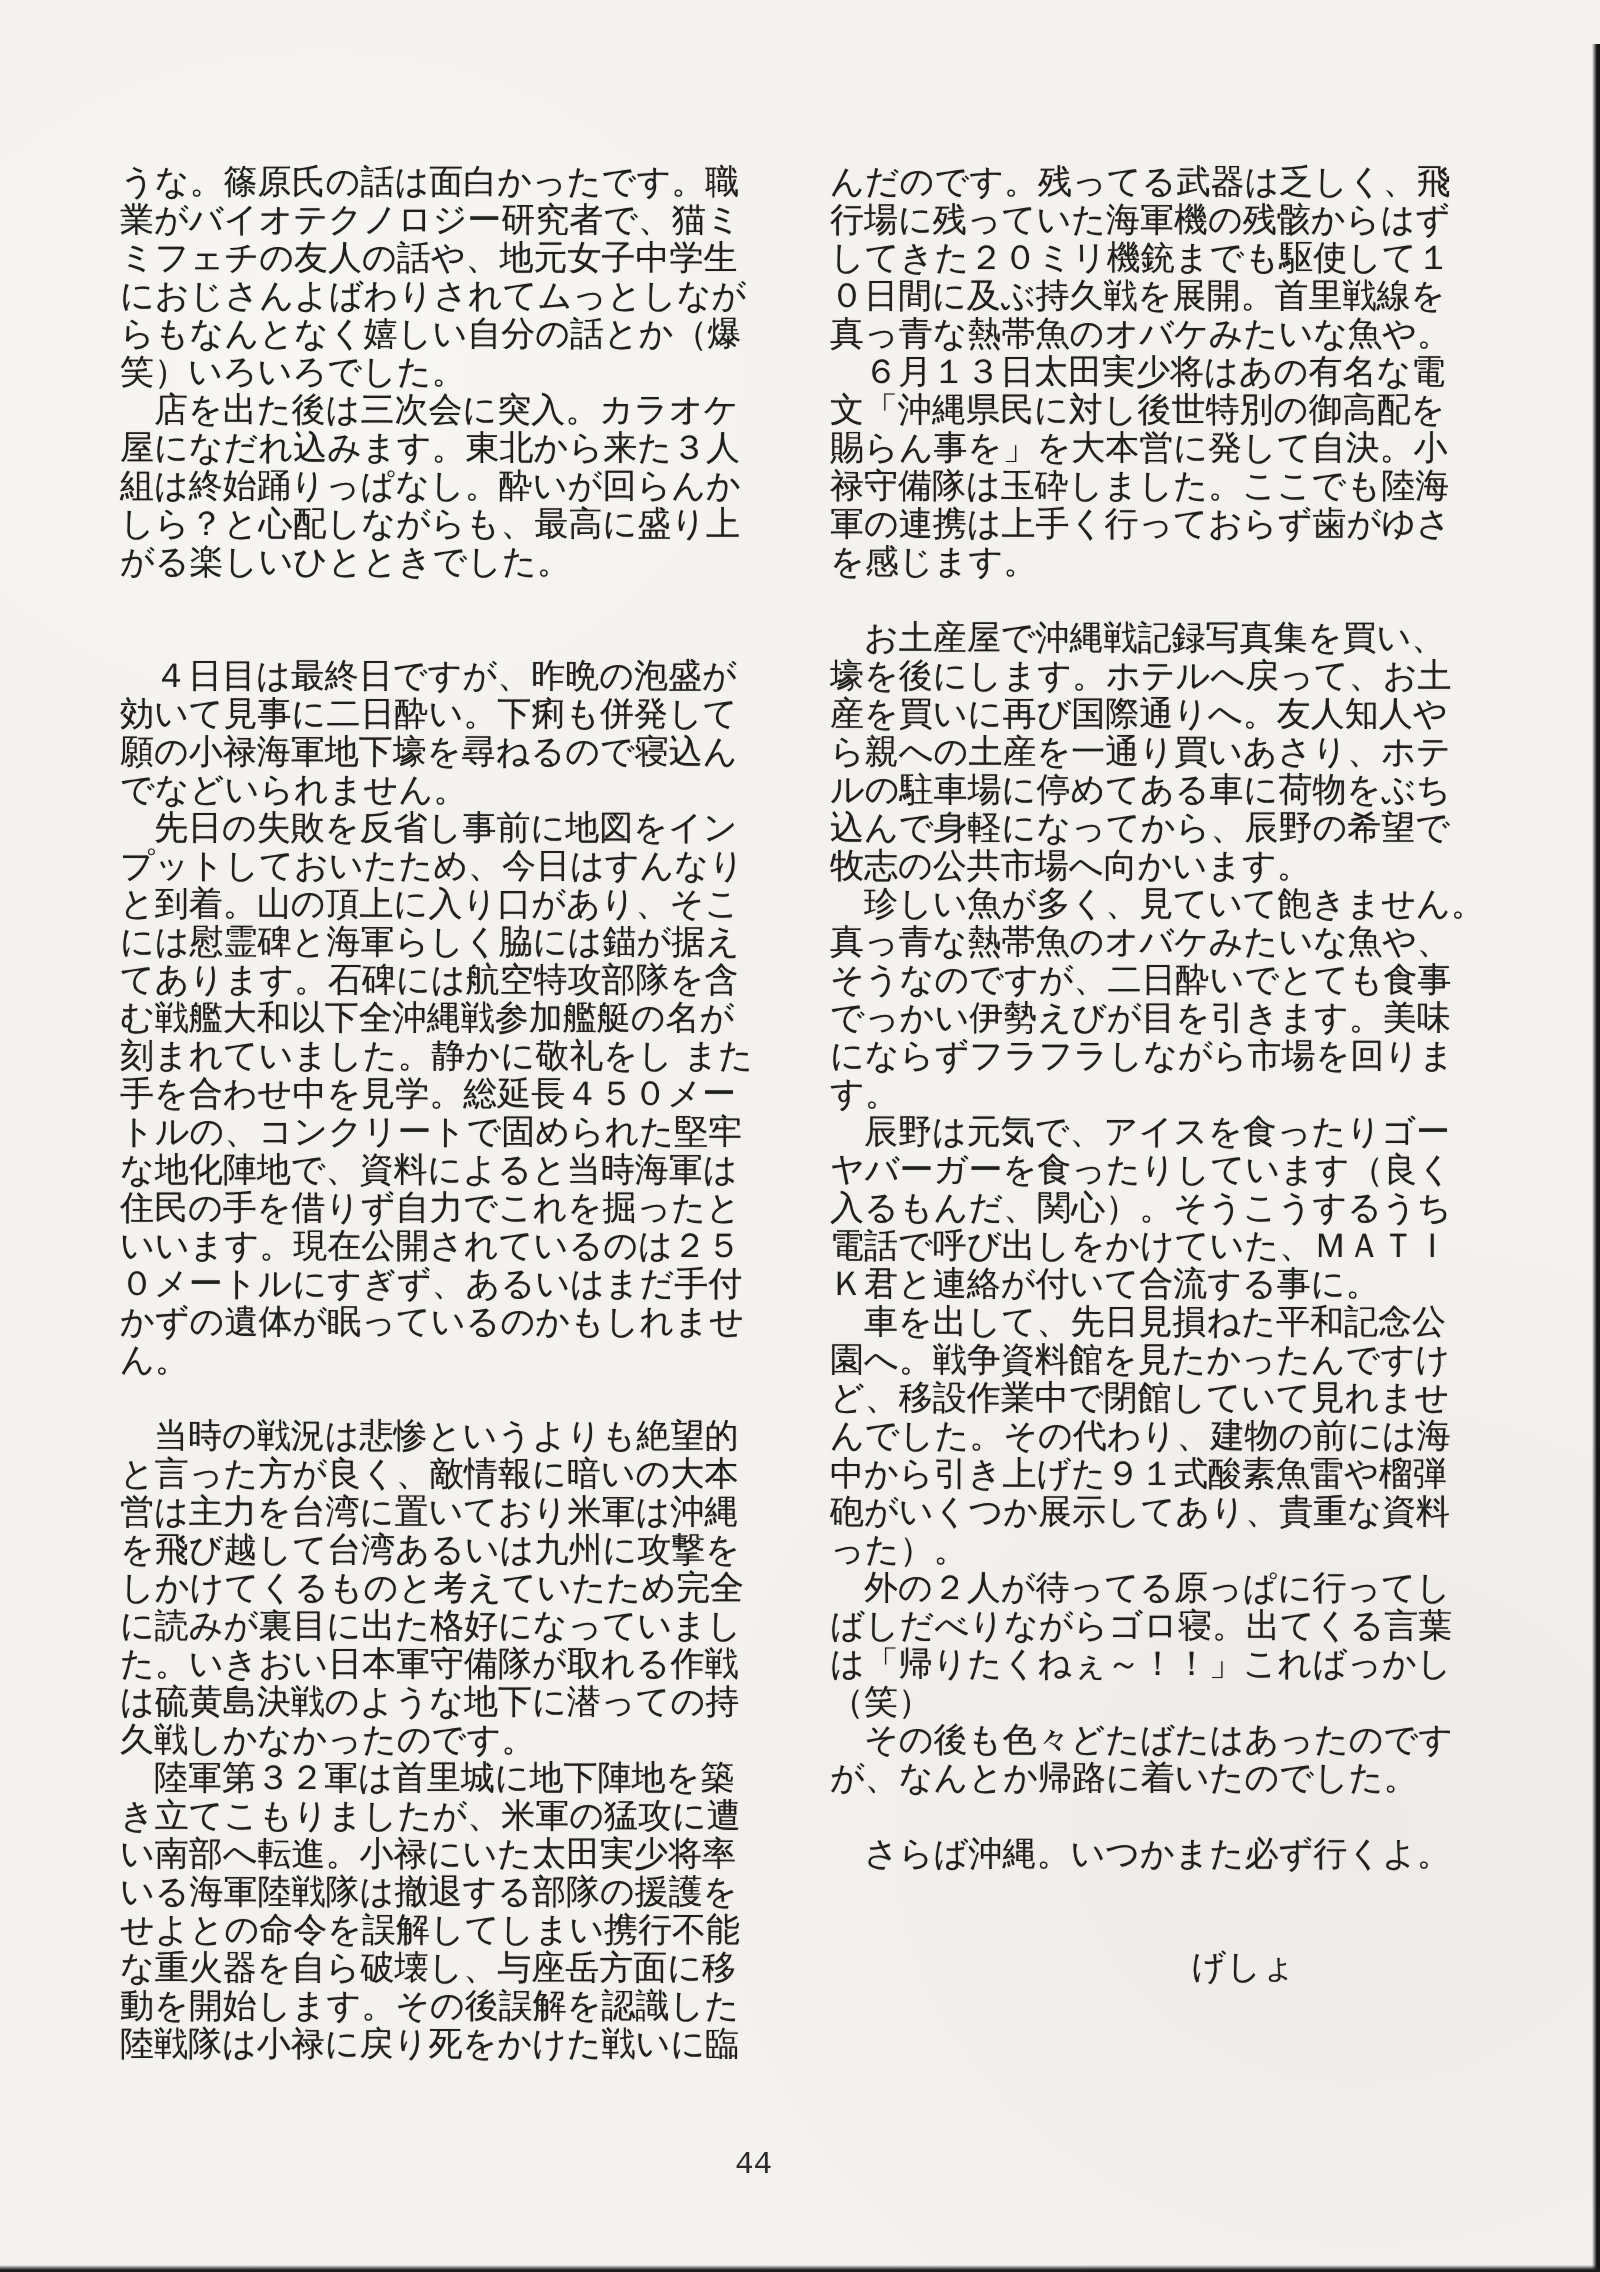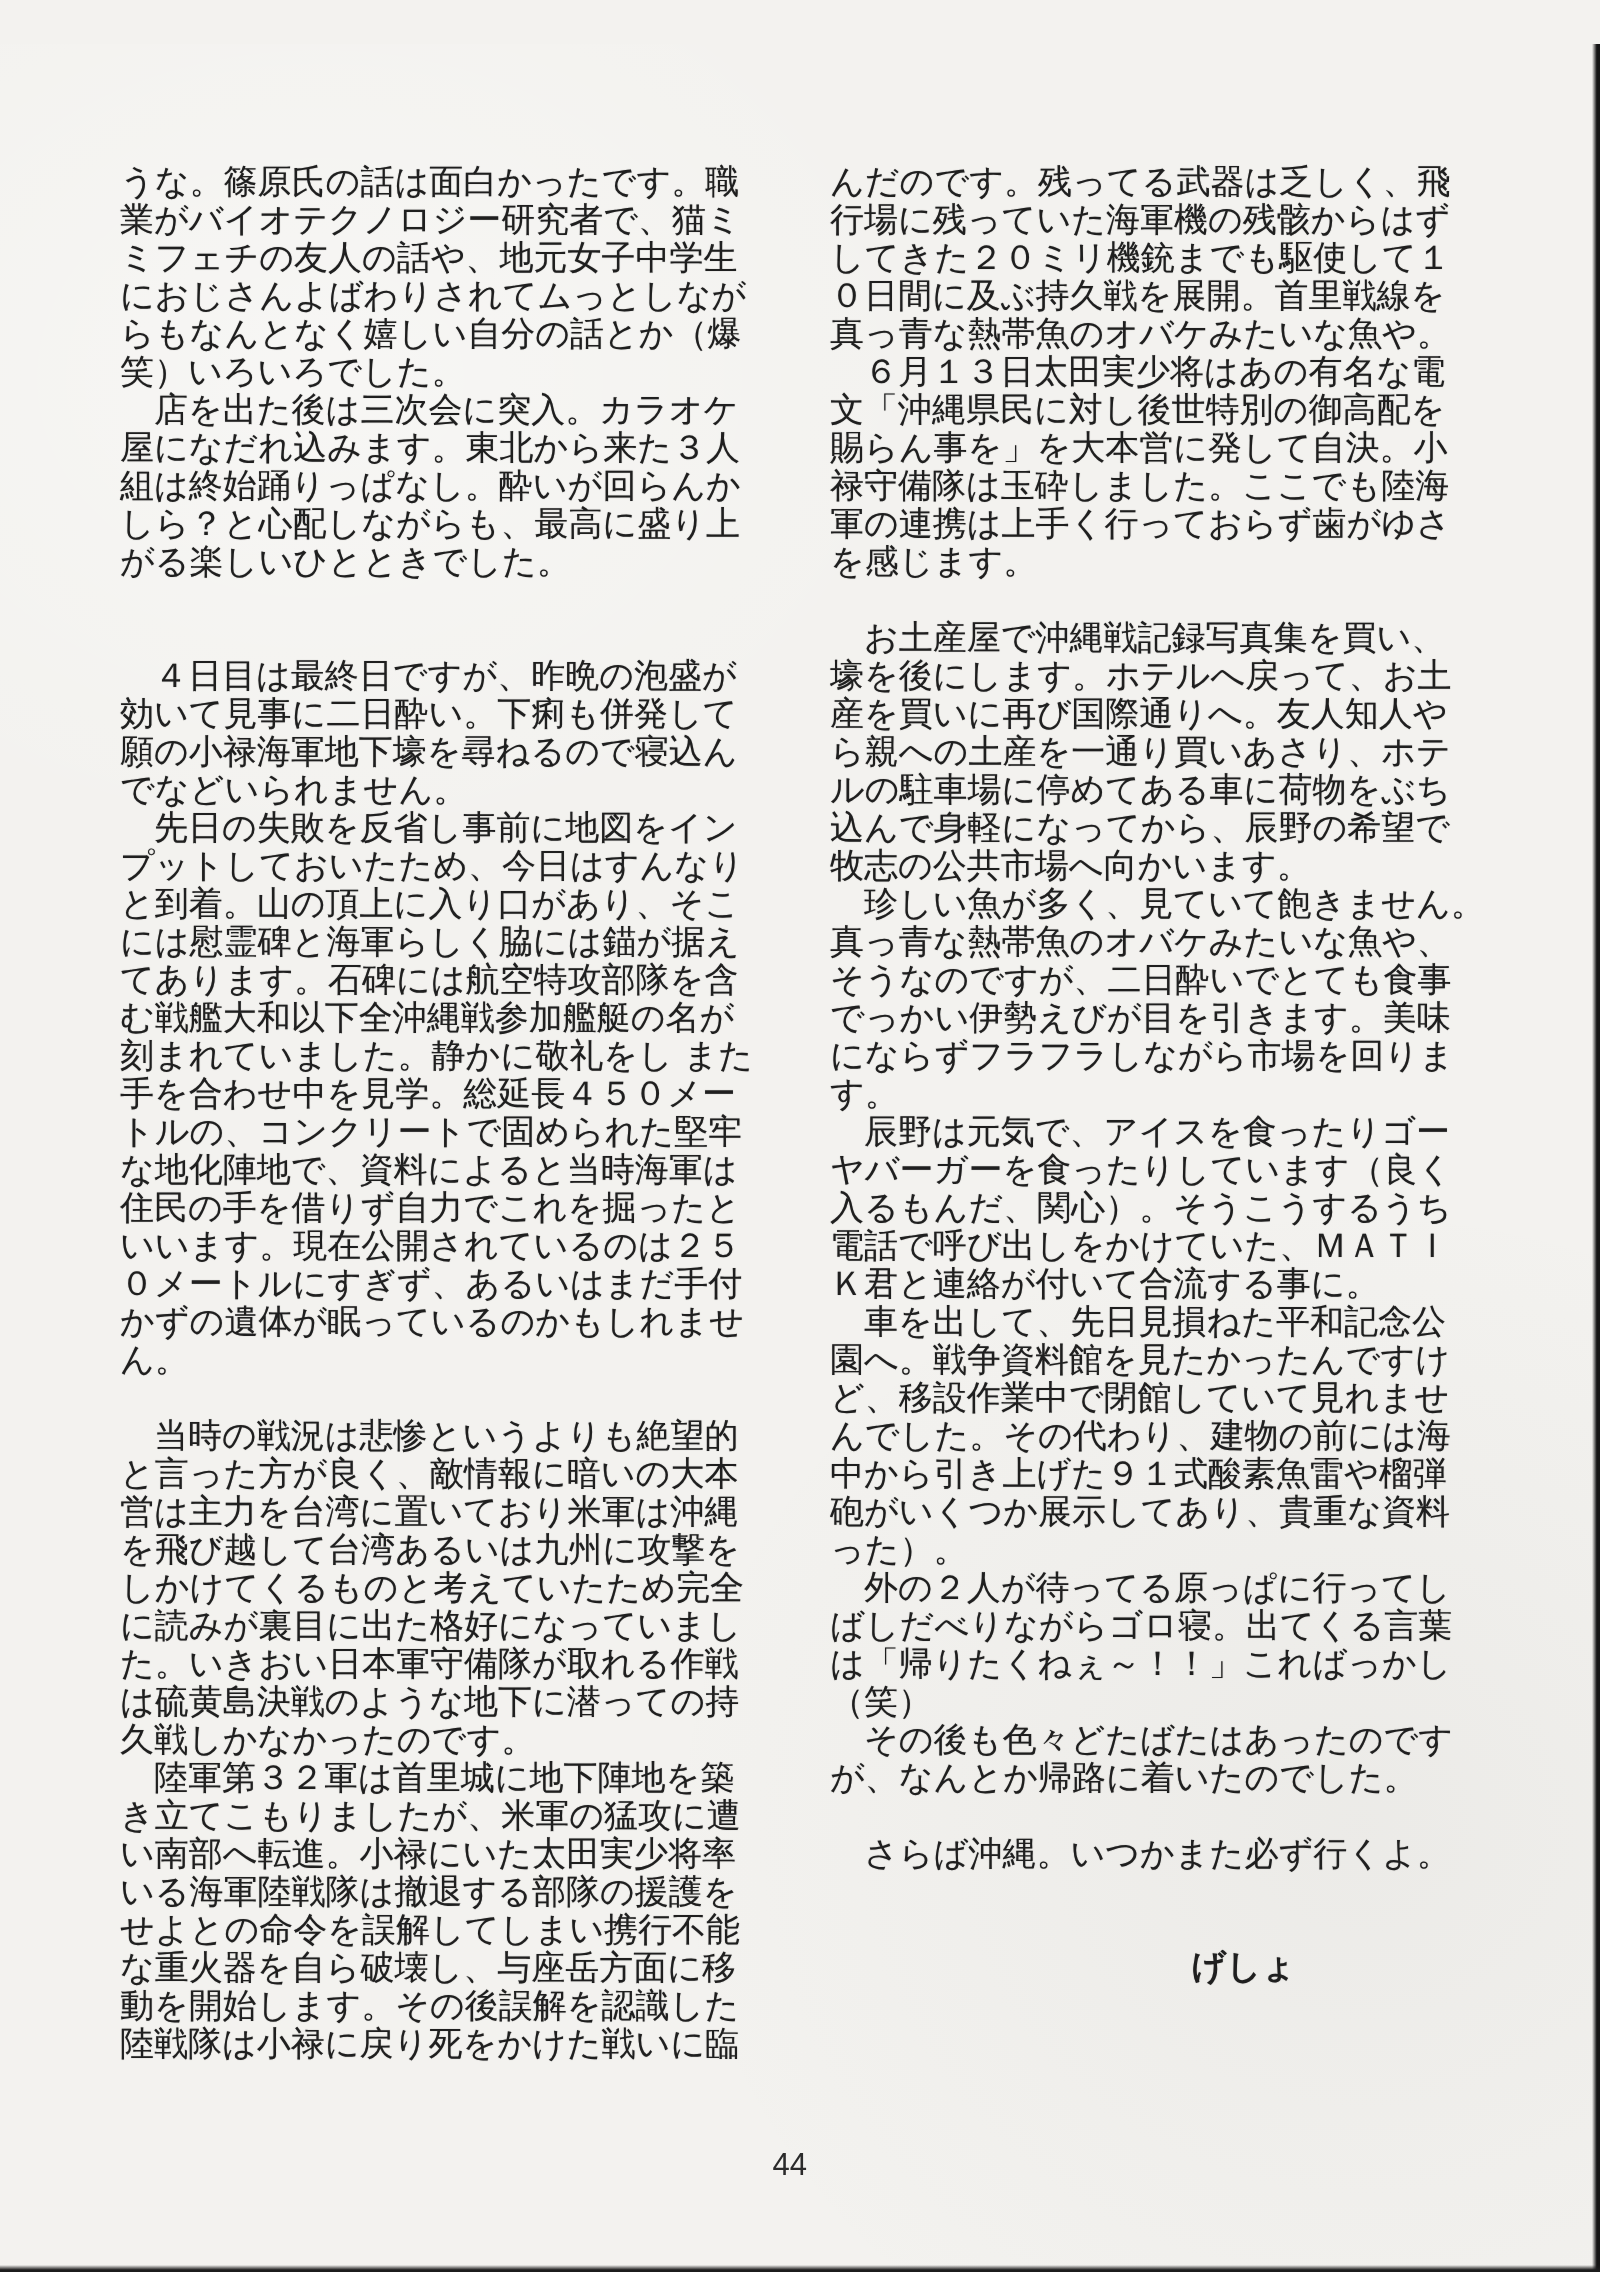--- a/index.html
+++ b/index.html
@@ -45,32 +45,31 @@
     left: 830px;
     width: 634px;
     height: 38px;
     line-height: 38px;
     font-size: 34px;
     text-align: right;
     padding-right: 168px;
     box-sizing: border-box;
     color: #1f1f1f;
     text-shadow: 0 0 1px rgba(30,30,30,0.45);
-    font-weight: bold;
   }
   .page-number {
     position: absolute;
     top: 2104px;
     left: 735px;
     width: 72px;
-    text-align: right;
+    text-align: left;
     font-size: 31px;
     line-height: 34px;
     color: #2b2b2b;
-    font-family: Liberation Sans, sans-serif;
+    font-family: Liberation Mono, monospace;
   }
   .edge-right {
     position: absolute;
     top: 0;
     right: 0;
     width: 8px;
     height: 2272px;
     background: linear-gradient(to right, rgba(20,20,20,0), #141414 60%);
   }
   .edge-bottom {

